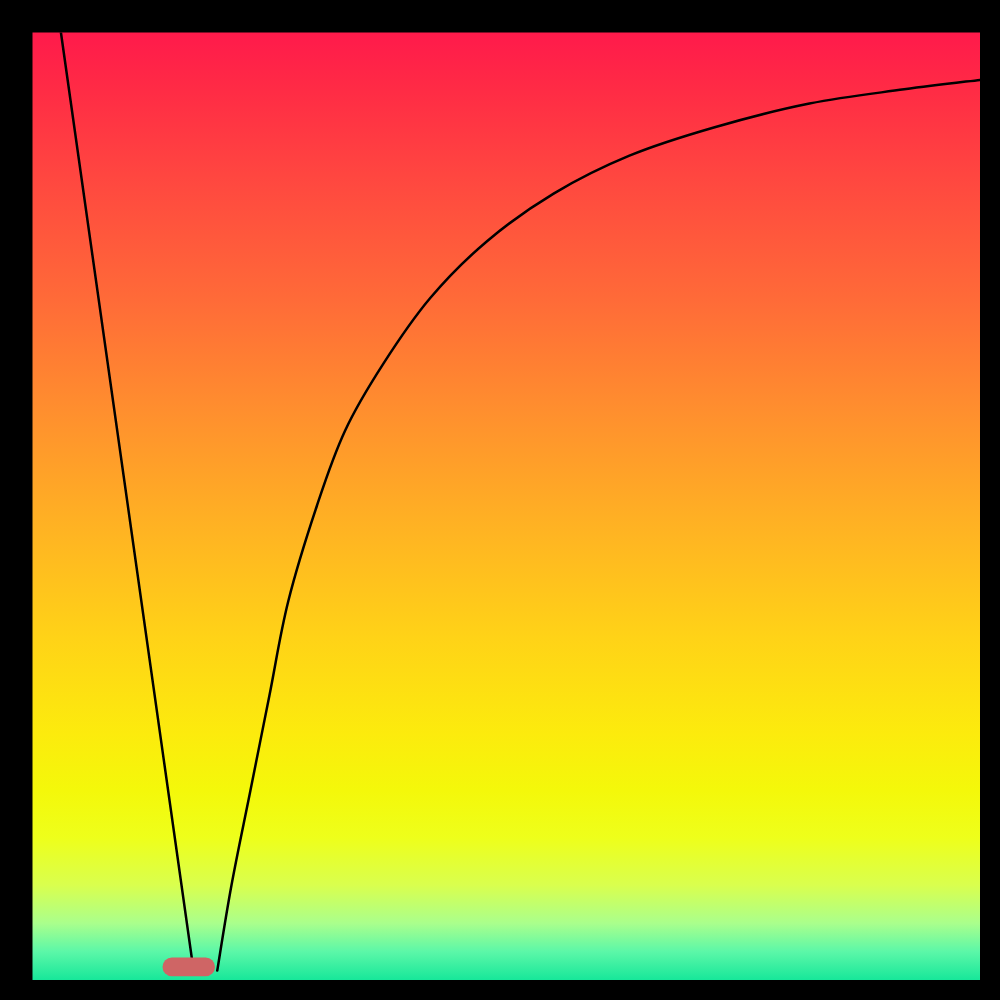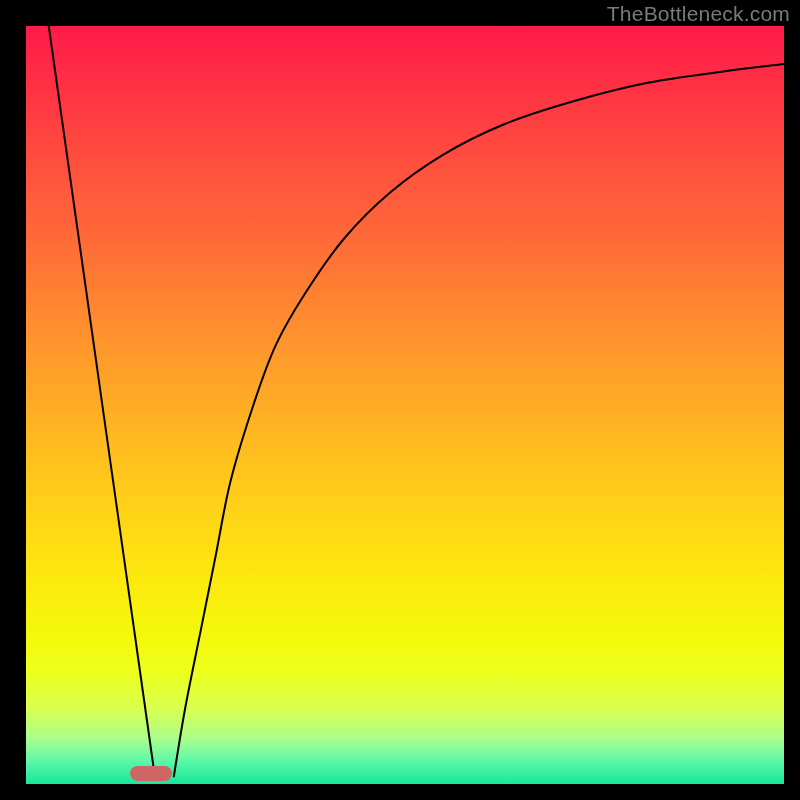--- a/index.html
+++ b/index.html
@@ -61,21 +61,20 @@
   .badge {
     position: absolute;
     background: #cf6565;
     border-radius: 8px;
   }
 </style>
 </head>
 <body>
 
 <div class="frame">
-  <div class="watermark">TheBottleneck.com</div>
   <div class="plot" id="plot">
     <svg class="curves" id="curves" viewBox="0 0 758 758" preserveAspectRatio="none">
         <path d="M 22.74 0.00 L 128.86 750.42" fill="none" stroke="#000000" stroke-width="2" stroke-linecap="round" stroke-linejoin="round"></path>
         <path d="M 147.81 750.42 C 149.86 738.14, 154.40 708.12, 159.18 682.20 C 163.96 656.28, 168.88 633.69, 174.34 606.40 C 179.80 579.11, 184.04 557.89, 189.50 530.60 C 194.96 503.31, 197.84 482.09, 204.66 454.80 C 211.48 427.51, 219.21 403.56, 227.40 379.00 C 235.59 354.44, 240.59 338.83, 250.14 318.36 C 259.69 297.89, 268.18 284.40, 280.46 265.30 C 292.74 246.20, 303.35 229.98, 318.36 212.24 C 333.37 194.50, 346.10 181.77, 363.84 166.76 C 381.58 151.75, 396.43 141.14, 416.90 128.86 C 437.37 116.58, 454.35 108.09, 477.54 98.54 C 500.73 88.99, 519.84 83.30, 545.76 75.80 C 571.68 68.30, 594.27 62.31, 621.56 56.85 C 648.85 51.39, 672.80 48.89, 697.36 45.48 C 721.92 42.07, 747.08 39.26, 758.00 37.90" fill="none" stroke="#000000" stroke-width="2" stroke-linecap="round" stroke-linejoin="round"></path>
       </svg>
     <div class="badge" id="badge" style="width: 41.69px; height: 15.16px; left: 104.225px; top: 739.808px;"></div>
   </div>
 </div>
 
 </body></html>

